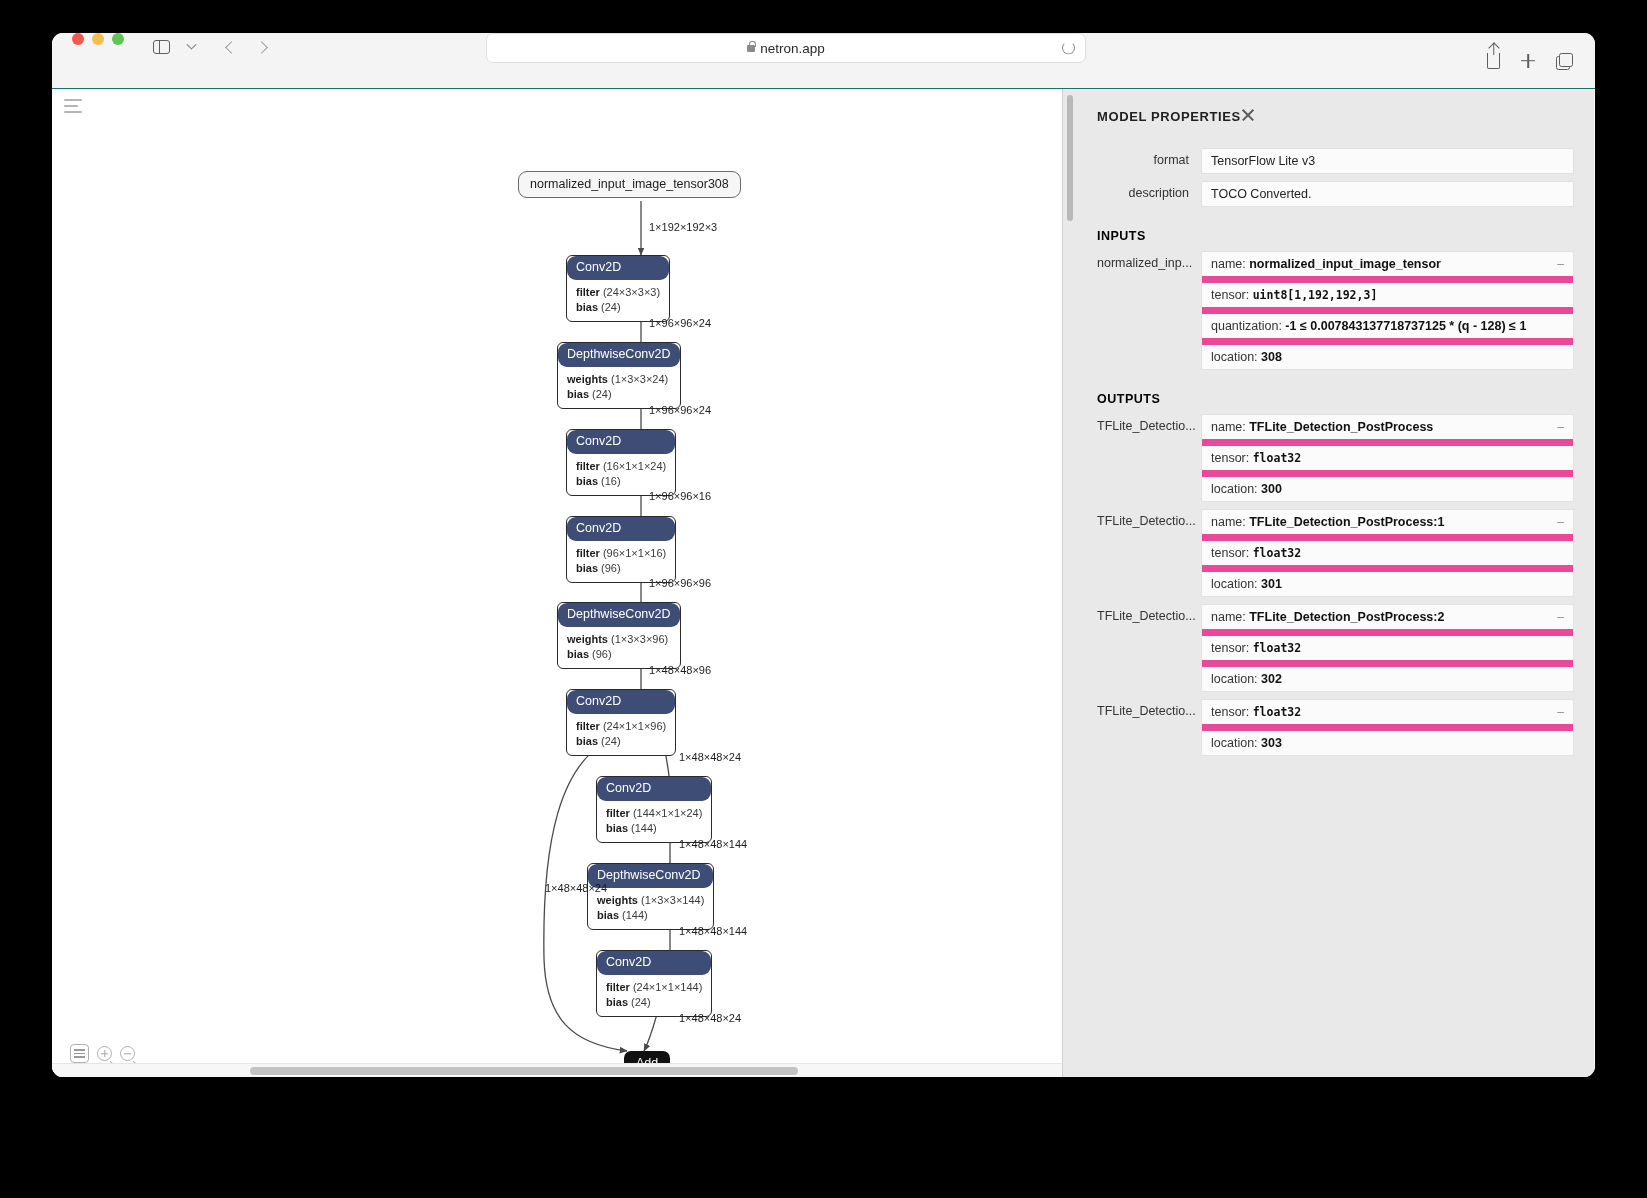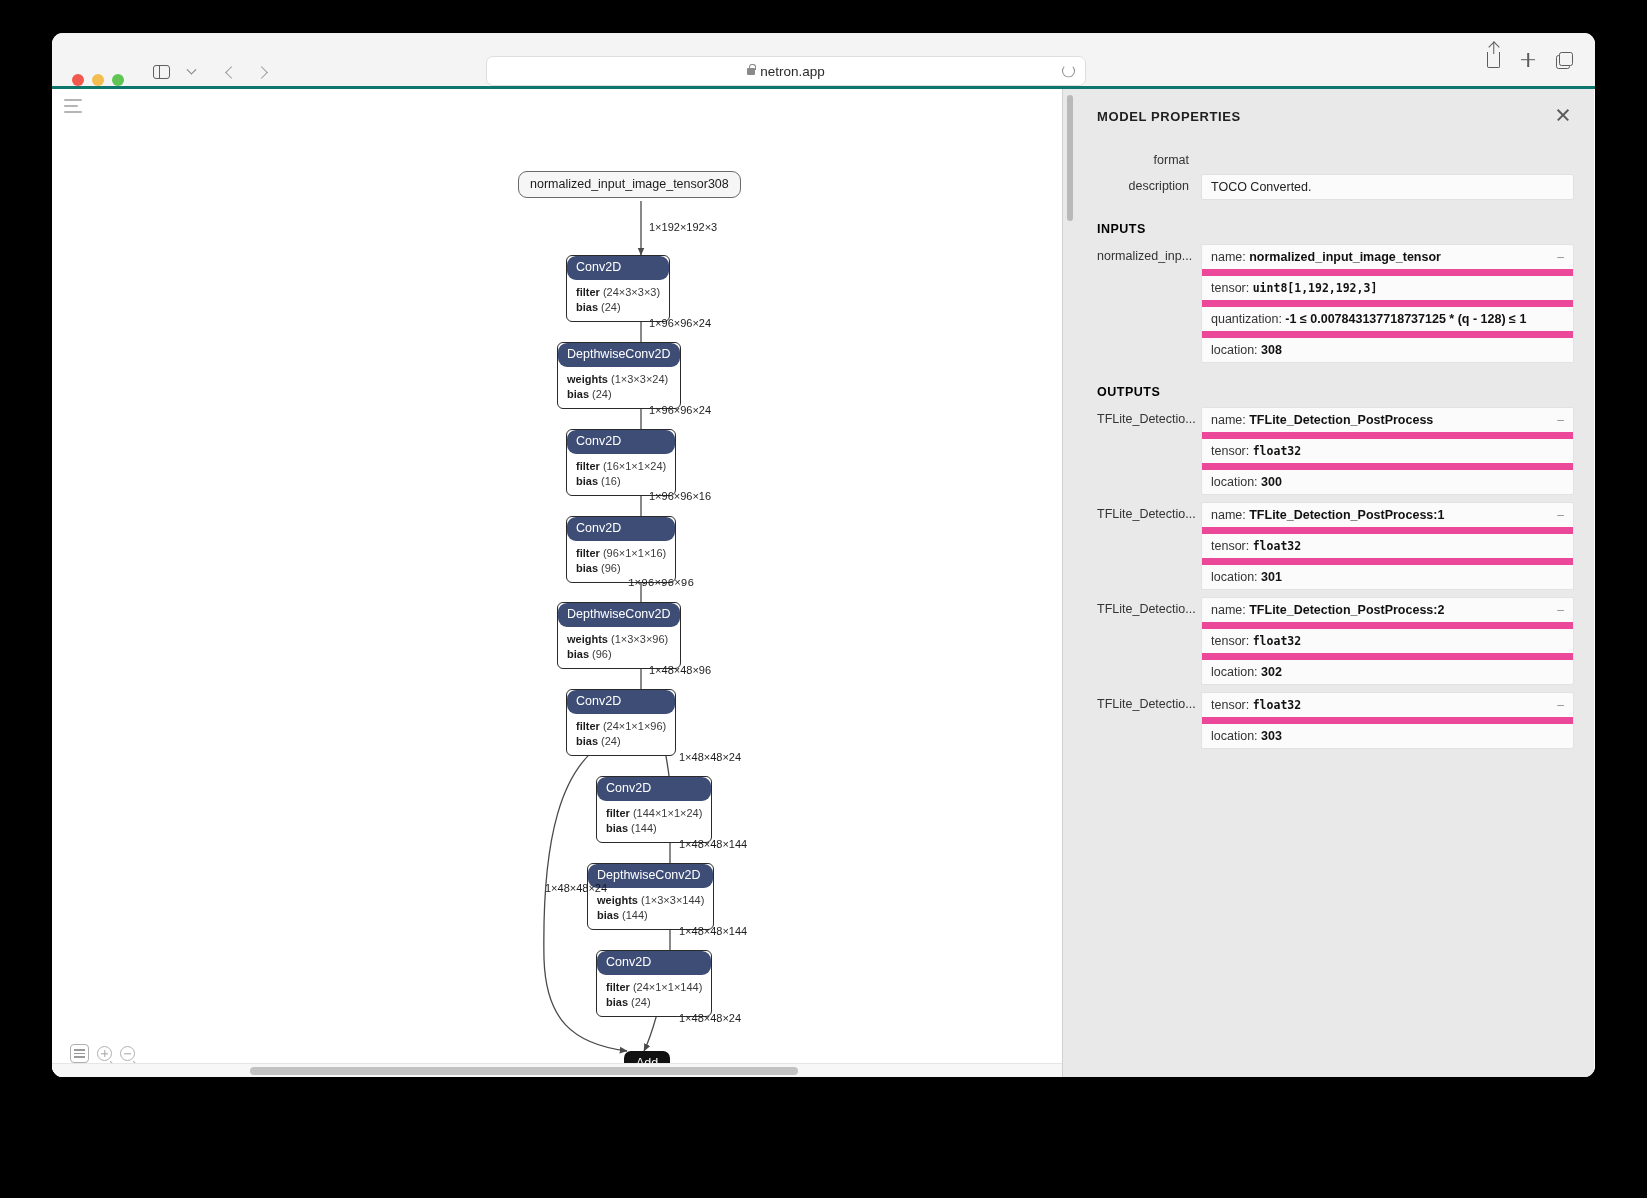--- a/index.html
+++ b/index.html
@@ -20,23 +20,23 @@
     border-radius: 11px;
     overflow: hidden;
     box-shadow: 0 6px 28px rgba(0,0,0,0.45);
   }
 
   
   #browser-toolbar {
     position: relative;
     height: 56px;
     background: #f4f4f4;
-    border-bottom: 3px solid #0f766e;
+    border-bottom: 1px solid #0f766e;
     display: flex;
-    align-items: flex-end;
+    align-items: flex-start;
   }
   .traffic-lights { display: flex; gap: 8px; margin-left: 20px; }
   .tl { width: 12px; height: 12px; border-radius: 50%; }
   .tl.red    { background: #f1594f; }
   .tl.yellow { background: #f4bd4f; }
   .tl.green  { background: #61c554; }
 
   .tb-group { display: flex; align-items: center; }
   .tb-btn {
     width: 30px; height: 28px;
@@ -283,21 +283,21 @@
     position: absolute; left: 4px; top: 6px;
     width: 6px; height: 974px;
   }
   #props-scroll-thumb {
     position: absolute; left: 0; top: 0;
     width: 6px; height: 126px;
     background: #b9b9b9; border-radius: 3px;
   }
   #props-inner { padding: 18px 20px 0 34px; }
   #props-header {
-    display: flex; align-items: flex-start; justify-content: space-between;
+    display: flex; align-items: flex-start; 
   }
   #props-title {
     font-size: 13px; font-weight: bold; letter-spacing: 0.6px;
     color: #1f1f1f; margin-top: 2px;
   }
   #props-close {
     width: 15px; height: 15px; position: relative; margin-right: 4px;
   }
   #props-close::before, #props-close::after {
     content:""; position:absolute; left:50%; top:50%;
@@ -546,21 +546,21 @@
       </div>
 
       <div class="gnode" style="left:572px; top:962px;">
         <div class="add-node">Add</div>
       </div>
 
       <div class="edge-label" style="left:597px; top:132px;">1×192×192×3</div>
       <div class="edge-label" style="left:597px; top:228px;">1×96×96×24</div>
       <div class="edge-label" style="left:597px; top:315px;">1×96×96×24</div>
       <div class="edge-label" style="left:597px; top:401px;">1×96×96×16</div>
-      <div class="edge-label" style="left:576px; top:488px;font-family:Liberation Mono, monospace;">1×96×96×96</div>
+      <div class="edge-label" style="left:597px; top:488px;">1×96×96×96</div>
       <div class="edge-label" style="left:597px; top:575px;">1×48×48×96</div>
       <div class="edge-label" style="left:627px; top:662px;">1×48×48×24</div>
       <div class="edge-label" style="left:627px; top:749px;">1×48×48×144</div>
       <div class="edge-label" style="left:627px; top:836px;">1×48×48×144</div>
       <div class="edge-label" style="left:627px; top:923px;">1×48×48×24</div>
       <div class="edge-label" style="left:493px; top:793px;">1×48×48×24</div>
 
       <div id="canvas-tools">
         <div class="ct-list">
           <i></i>
@@ -588,20 +588,21 @@
 
       <div id="props-inner">
         <div id="props-header">
           <div id="props-title">MODEL PROPERTIES</div>
           <div id="props-close"></div>
         </div>
 
         <div style="margin-top:24px;">
           <div class="prop-row">
             <div class="prop-label">format</div>
+            <div class="prop-value-single">TensorFlow Lite v3</div>
           </div>
           <div class="prop-row">
             <div class="prop-label">description</div>
             <div class="prop-value-single">TOCO Converted.</div>
           </div>
         </div>
 
         <div class="section-title">INPUTS</div>
 
         <div class="prop-row">

